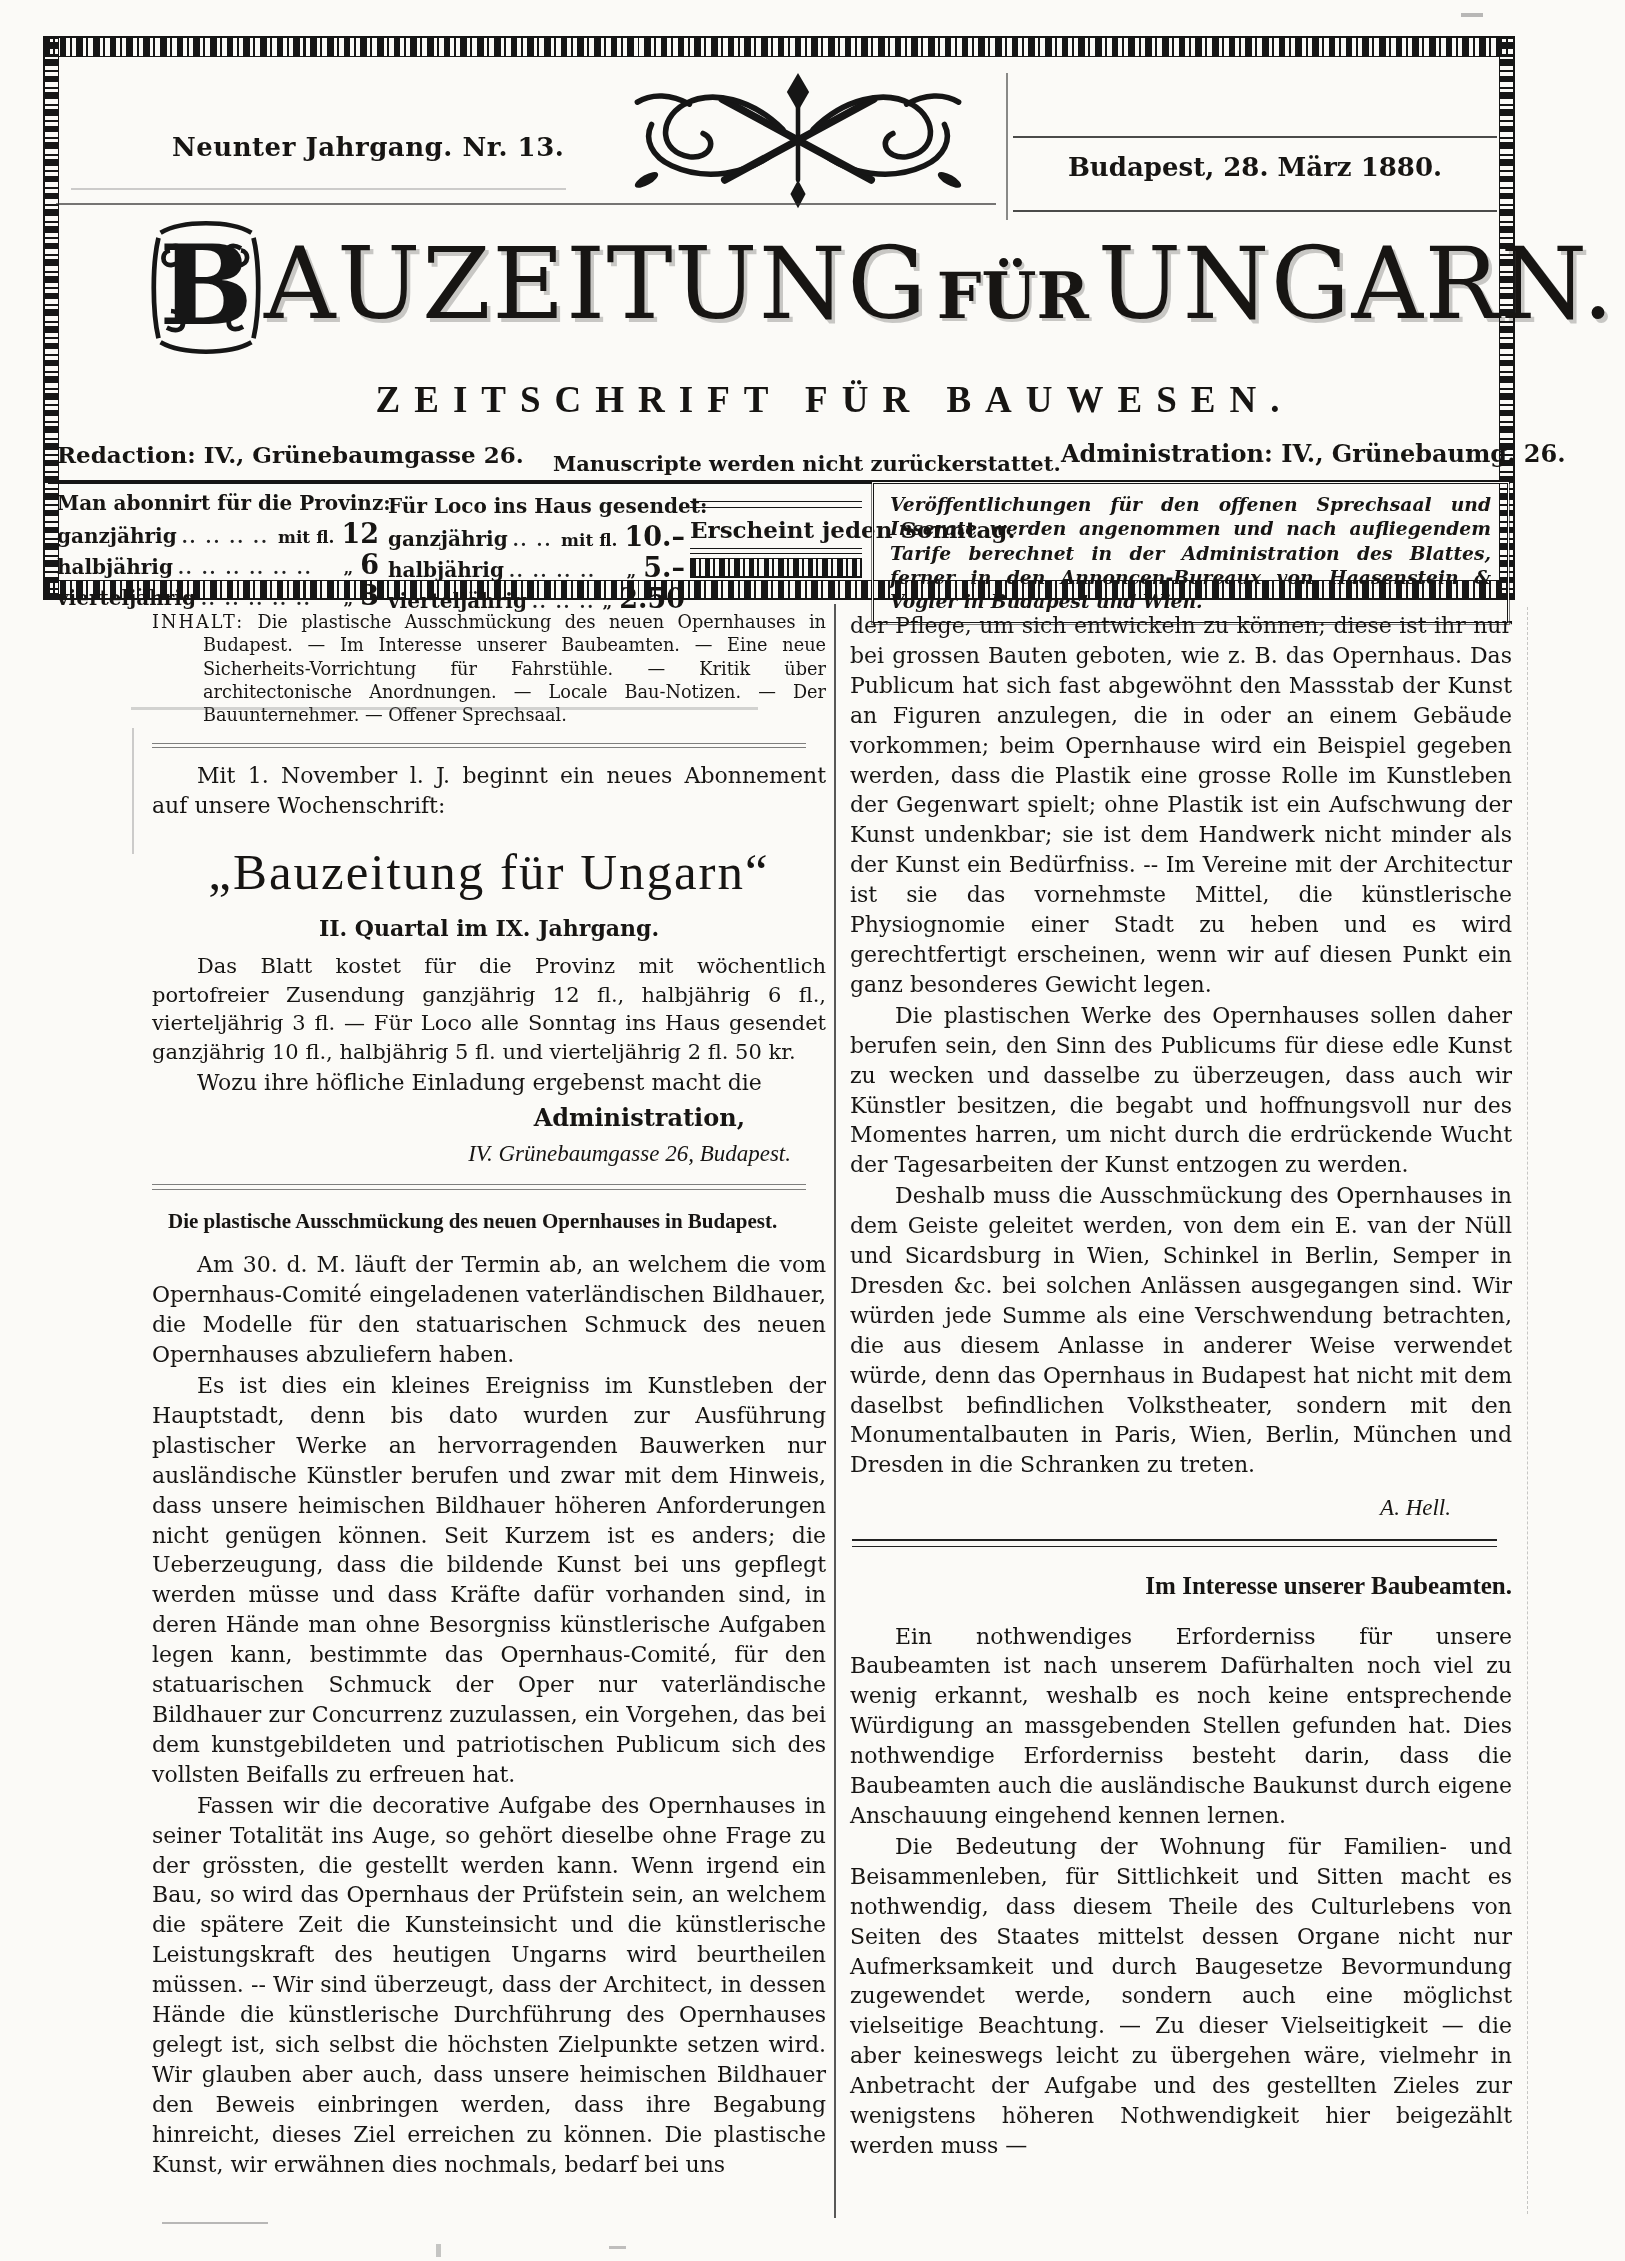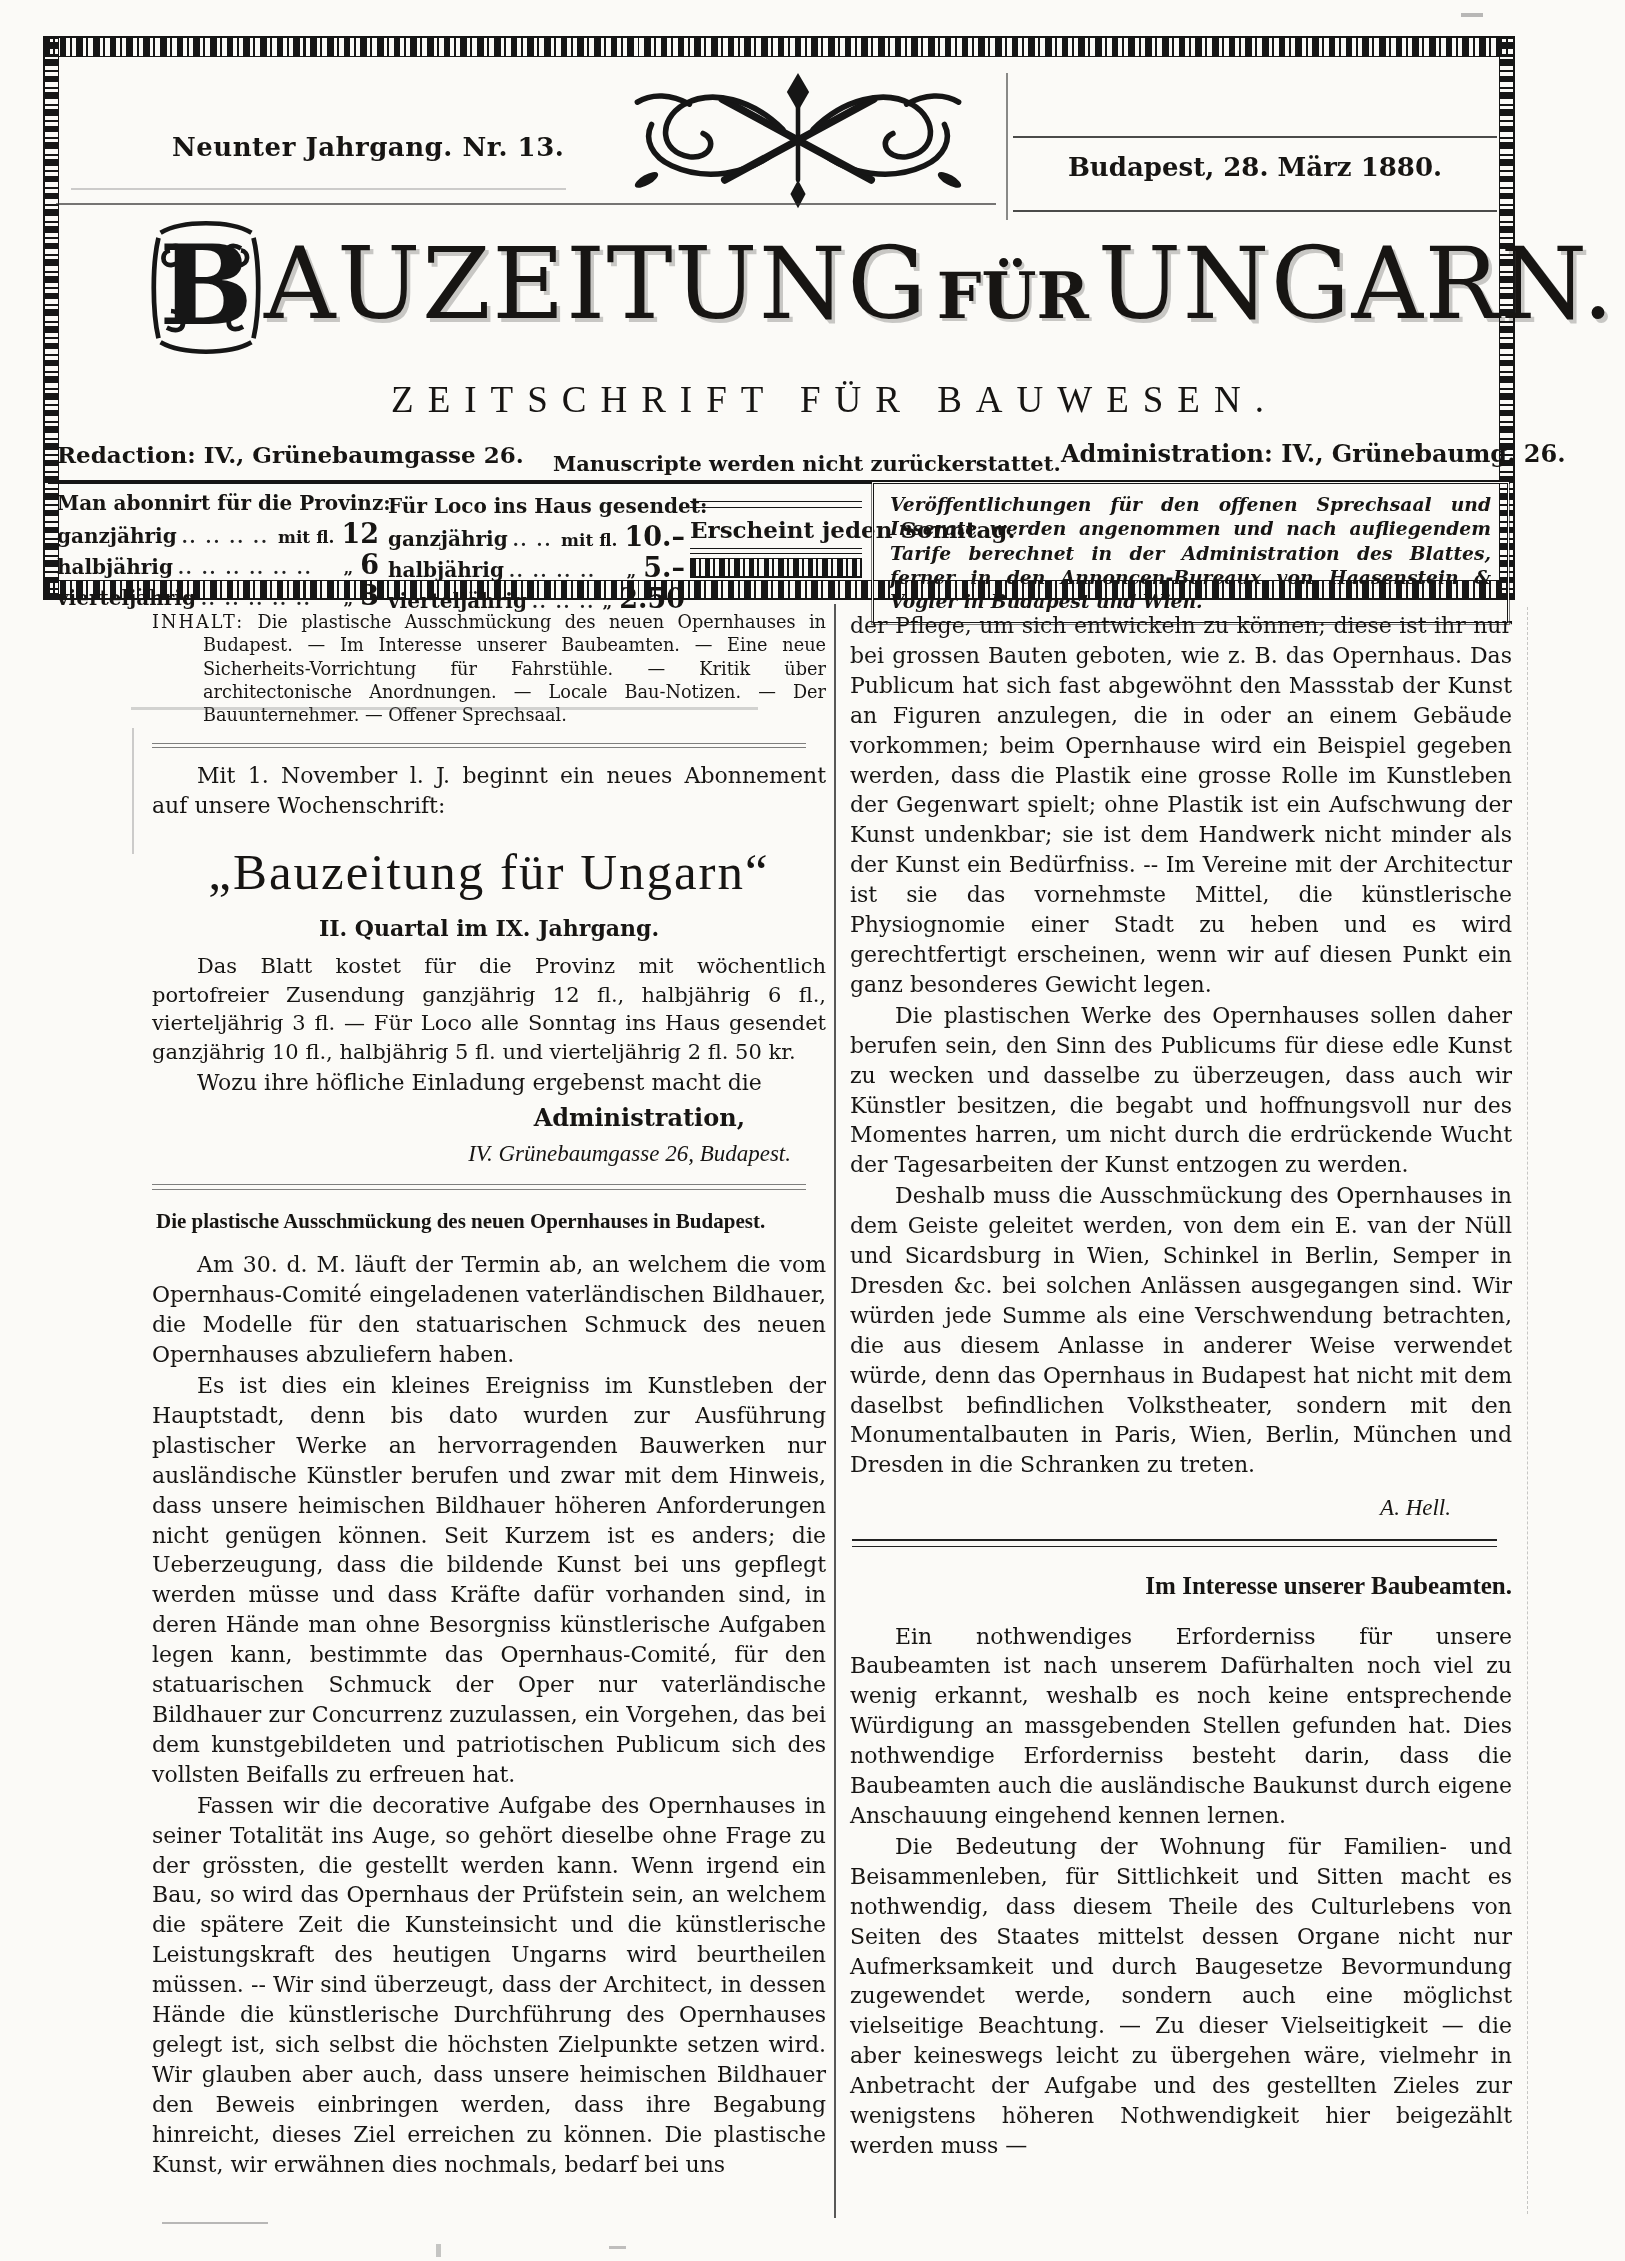--- a/index.html
+++ b/index.html
@@ -25,21 +25,21 @@
   .vl-datebox{position:absolute;left:1006px;top:73px;width:1.5px;height:147px;background:#2c2c2c;opacity:.55;}
   .date{position:absolute;left:1013px;top:152px;width:484px;text-align:center;font-size:26px;font-weight:bold;}
 
   .initial{position:absolute;left:151px;top:217px;width:110px;height:141px;}
   .mast-text{position:absolute;left:264px;top:225px;width:1248px;display:flex;align-items:baseline;justify-content:space-between;}
   .t-big{font-size:99px;font-weight:normal;letter-spacing:1.5px;line-height:1.2;display:inline-block;
          text-shadow:3.5px 4px 0 rgba(20,20,20,0.22);}
   .t-mid{font-size:63px;font-weight:bold;line-height:1;display:inline-block;margin:0 9px;
          text-shadow:2.5px 3px 0 rgba(20,20,20,0.22);}
   .subtitle{position:absolute;left:152px;top:378px;width:1365px;text-align:center;font-size:37px;
-            letter-spacing:14px;font-family:"Liberation Serif",serif;}
+            letter-spacing:14px;font-family:"Liberation Serif",serif;font-weight:bold;}
   .red-left{position:absolute;left:57px;top:441px;font-size:23px;font-weight:bold;}
   .red-center{position:absolute;left:553px;top:451px;font-size:21px;font-weight:bold;text-align:right;}
   .red-right{position:absolute;left:1061px;top:439px;font-size:24px;font-weight:bold;}
   .rule-heavy{position:absolute;left:48px;top:480px;width:1462px;height:3.5px;background:#161616;}
 
   
   .sub-title{font-size:20px;font-weight:bold;margin-bottom:3px;white-space:nowrap;}
   .sub-row{display:flex;align-items:baseline;font-weight:bold;line-height:1.15;}
   .sl{font-size:20px;}
   .sd{flex:1;font-size:17px;letter-spacing:2px;overflow:hidden;white-space:nowrap;color:#222;padding:0 5px;}
@@ -67,21 +67,21 @@
   .inhalt-label{letter-spacing:2px;}
   .rule-dash{margin:15px 20px 13px 0;height:3.5px;border-top:1px solid #4a4a4a;border-bottom:1px solid #4a4a4a;opacity:.7;}
   .pre-head{text-align:center;font-weight:bold;font-size:29px;margin:15px 0 14px;}
   .body-p{margin:0 0 1px 0;text-indent:45px;text-align:justify;}
   .journal{text-align:center;font-size:51px;letter-spacing:2px;font-family:"Liberation Serif",serif;margin:17px 0 4px;white-space:nowrap;}
   .quartal{text-align:center;font-weight:bold;font-size:22px;margin:7px 0 8px;}
   .small-p{font-size:21px;}
   .signer{text-align:right;padding-right:81px;font-weight:bold;font-size:24px;margin-top:5px;}
   .signer-addr{text-align:right;padding-right:35px;font-style:italic;font-size:23px;font-family:"Liberation Serif",serif;margin-top:3px;}
   .art-title1{font-family:"Liberation Serif",serif;font-weight:bold;font-size:21px;letter-spacing:0;
-              margin:17px 4px 15px;white-space:nowrap;}
+              margin:17px 16px 15px;white-space:nowrap;}
   .signature{text-align:right;font-style:italic;font-size:23px;font-family:"Liberation Serif",serif;
              padding-right:61px;margin:12px 0 15px;}
   .rule-double{height:5px;border-top:2px solid #222;border-bottom:1.5px solid #222;margin:3px 15px 22px 2px;}
   .art-title2{text-align:right;font-weight:bold;font-size:25px;font-family:"Liberation Serif",serif;margin:0 0 19px;}
   .paras-cont p:first-child{text-indent:0;}
 
   
   .smudge{position:absolute;background:#777;opacity:.35;filter:blur(0.5px);}
   .sm1{left:71px;top:188px;width:495px;height:2px;}
   .sm2{left:131px;top:707px;width:627px;height:2.5px;opacity:.3;}

